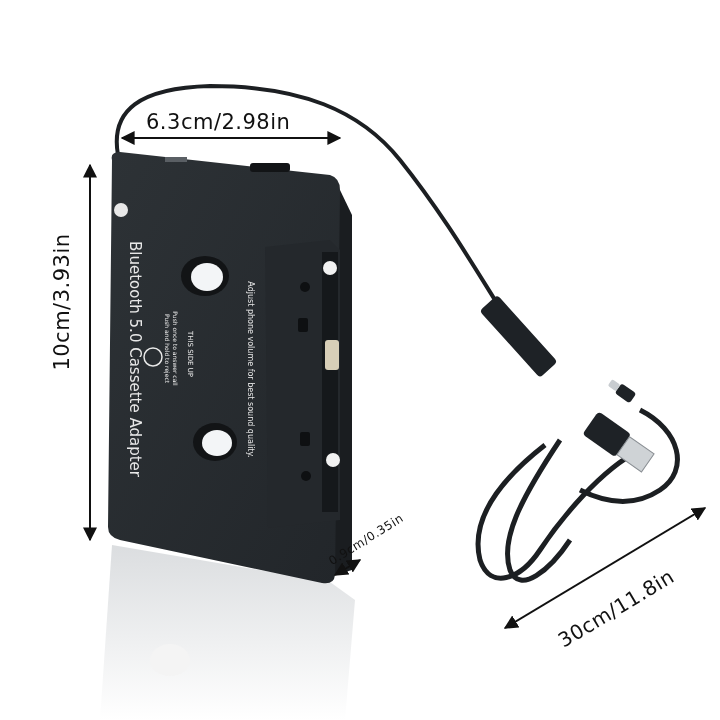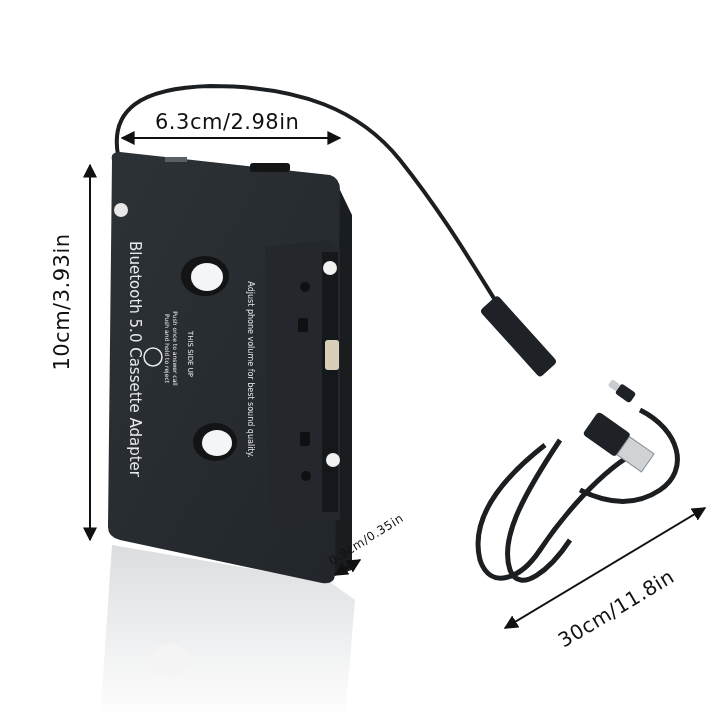--- a/index.html
+++ b/index.html
@@ -76,21 +76,21 @@
       <rect x="-6" y="-12" width="12" height="18" rx="3" fill="#1e2226"></rect>
       <rect x="-4" y="-22" width="8" height="10" rx="2" fill="#c8ccd0"></rect>
     </g>
 
     <line x1="122" y1="138" x2="340" y2="138" stroke="#111" stroke-width="2" marker-start="url(#ah)" marker-end="url(#ah)"></line>
     <line x1="90" y1="165" x2="90" y2="540" stroke="#111" stroke-width="2" marker-start="url(#ah)" marker-end="url(#ah)"></line>
     <line x1="335" y1="575" x2="360" y2="560" stroke="#111" stroke-width="2" marker-start="url(#ah)" marker-end="url(#ah)"></line>
     <line x1="505" y1="628" x2="705" y2="508" stroke="#111" stroke-width="2" marker-start="url(#ah)" marker-end="url(#ah)"></line>
   </svg>
 
-  <div class="dim-label" style="left:155px;top:110px;font-size:21px;">6.3cm/2.98in</div>
+  <div class="dim-label" style="left:146px;top:110px;font-size:21px;">6.3cm/2.98in</div>
   <div class="dim-label" style="left:-38px;top:290px;font-size:21px;transform:rotate(-90deg);transform-origin:center;width:200px;text-align:center;">10cm/3.93in</div>
   <div class="dim-label" style="left:330px;top:555px;font-size:12px;transform:rotate(-32deg);transform-origin:left center;">0.9cm/0.35in</div>
   <div class="dim-label" style="left:560px;top:630px;font-size:20px;transform:rotate(-31deg);transform-origin:left center;">30cm/11.8in</div>
 
   <div class="print" style="left:-15px;top:350px;font-size:15px;transform:rotate(90deg);width:300px;text-align:center;">Bluetooth 5.0 Cassette Adapter</div>
   <div class="print" style="left:120px;top:345px;font-size:6px;transform:rotate(90deg);width:110px;text-align:center;">Push once to answer call</div>
   <div class="print" style="left:112px;top:345px;font-size:6px;transform:rotate(90deg);width:110px;text-align:center;">Push and hold to reject</div>
   <div class="print" style="left:150px;top:350px;font-size:7px;transform:rotate(90deg);width:80px;text-align:center;">THIS SIDE UP</div>
   <div class="print" style="left:130px;top:365px;font-size:8px;transform:rotate(90deg);width:240px;text-align:center;">Adjust phone volume for best sound quality.</div>
 </div>

